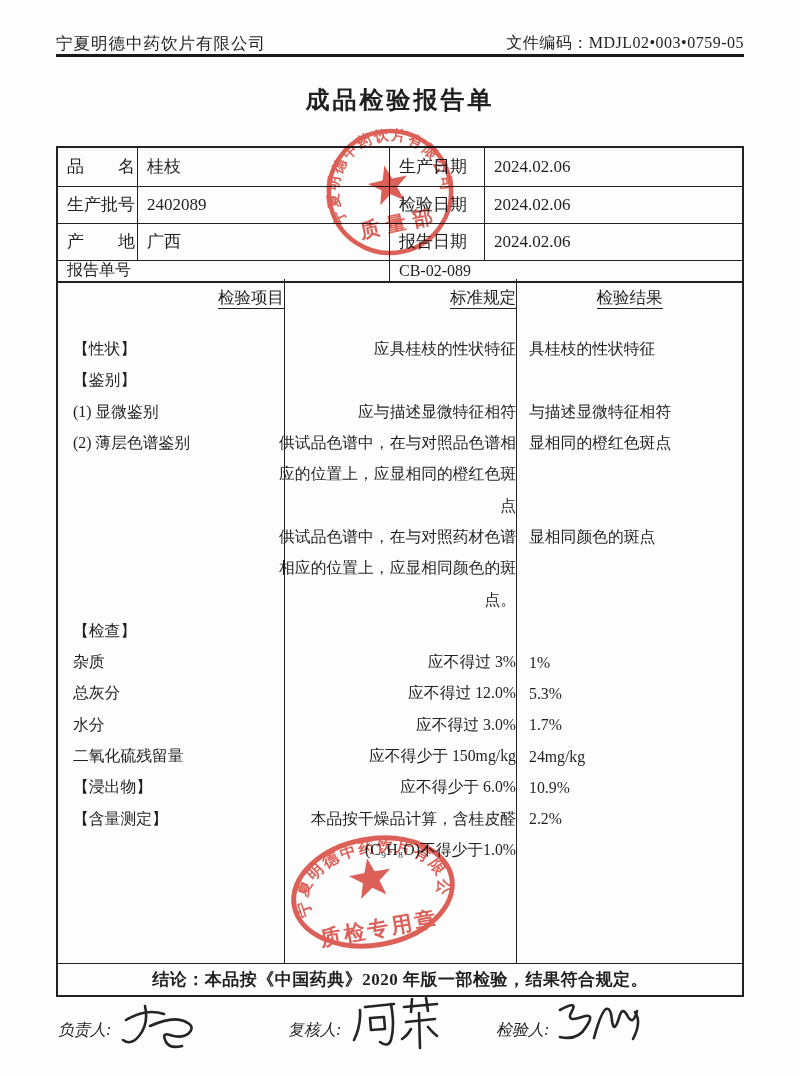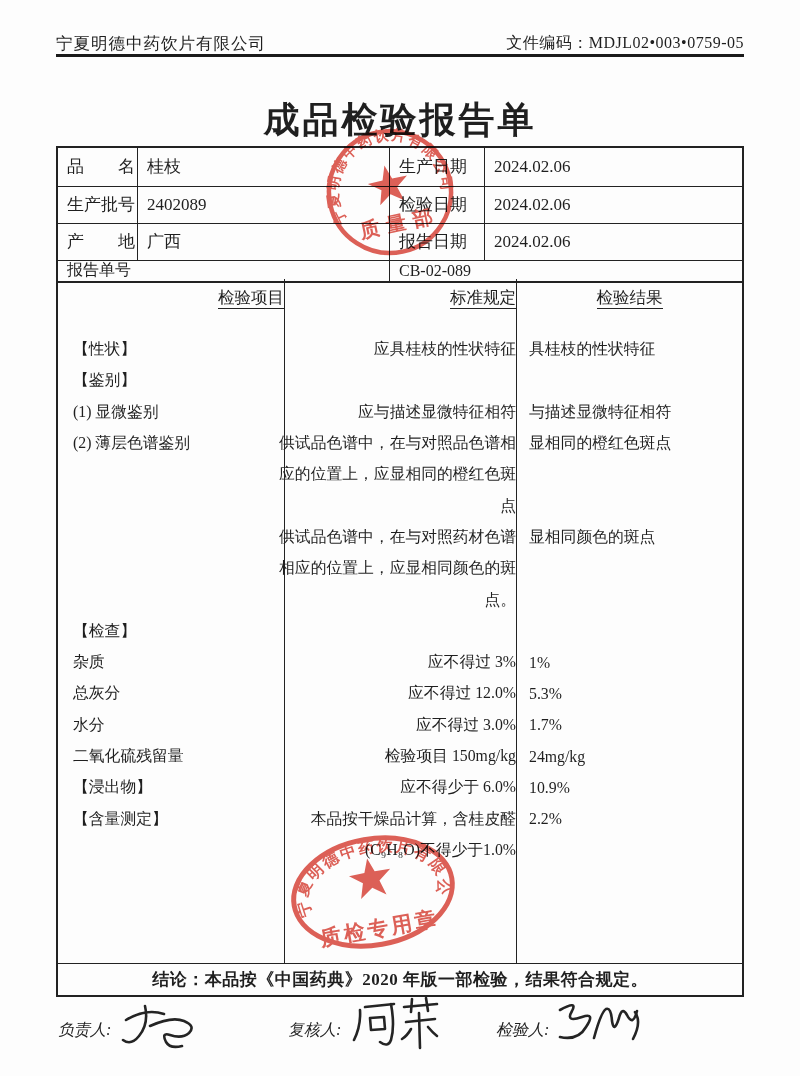--- a/index.html
+++ b/index.html
@@ -4,21 +4,21 @@
 <style>
   html,body{margin:0;padding:0;background:#ffffff;}
   .page{
     position:relative;width:800px;height:1076px;background:#fdfdfd;overflow:hidden;
     font-family:"Liberation Serif","DejaVu Serif",serif;color:#1f1f1f;
   }
   
   .hdr-company{position:absolute;left:56px;top:33px;font-size:16.5px;letter-spacing:1px;}
   .hdr-code{position:absolute;right:56px;top:33px;font-size:16px;letter-spacing:.5px;}
   .hdr-rule{position:absolute;left:56px;top:54px;width:688px;height:3px;background:#1a1a1a;}
-  .doc-title{position:absolute;left:0;right:0;top:96px;text-align:center;font-size:36px;font-weight:bold;letter-spacing:3px;}
+  .doc-title{position:absolute;left:0;right:0;top:84px;text-align:center;font-size:24px;font-weight:bold;letter-spacing:3px;}
   
   .info-table{position:absolute;left:56px;top:146px;width:688px;border:2px solid #222;box-sizing:border-box;background:transparent;}
   .info-row{display:flex;height:37px;border-top:1.5px solid #222;box-sizing:border-box;}
   .info-row:first-child{border-top:none;height:37.5px;}
   .info-row.last{height:21px;}
   .ic{box-sizing:border-box;display:flex;align-items:center;padding-left:9px;font-size:17px;overflow:hidden;white-space:nowrap;}
   .ic1{width:80px;border-right:1.5px solid #222;}
   .ic2{width:252px;border-right:1.5px solid #222;}
   .ic3{width:95px;border-right:1.5px solid #222;}
   .ic4{flex:1;}
@@ -124,21 +124,21 @@
           <div class="ins-line">供试品色谱中，在与对照品色谱相</div>
           <div class="ins-line">应的位置上，应显相同的橙红色斑</div>
           <div class="ins-line">点</div>
           <div class="ins-line">供试品色谱中，在与对照药材色谱</div>
           <div class="ins-line">相应的位置上，应显相同颜色的斑</div>
           <div class="ins-line">点。</div>
           <div class="ins-line"></div>
           <div class="ins-line">应不得过 3%</div>
           <div class="ins-line">应不得过 12.0%</div>
           <div class="ins-line">应不得过 3.0%</div>
-          <div class="ins-line">检验项目 150mg/kg</div>
+          <div class="ins-line">应不得少于 150mg/kg</div>
           <div class="ins-line">应不得少于 6.0%</div>
           <div class="ins-line">本品按干燥品计算，含桂皮醛</div>
           <div class="ins-line">(C₉H₈O)不得少于1.0%</div>
       </div>
       <div class="ins-col ins-col-result">
         <div class="ins-head center"><span class="u">检验结果</span></div>
         <div class="ins-line">具桂枝的性状特征</div>
           <div class="ins-line"></div>
           <div class="ins-line">与描述显微特征相符</div>
           <div class="ins-line">显相同的橙红色斑点</div>

